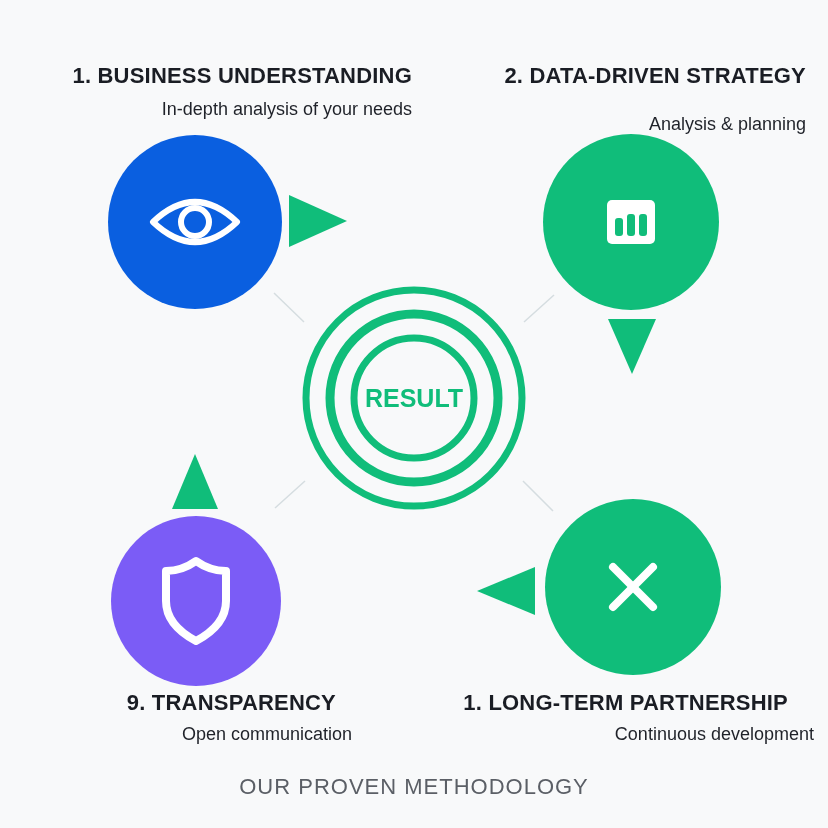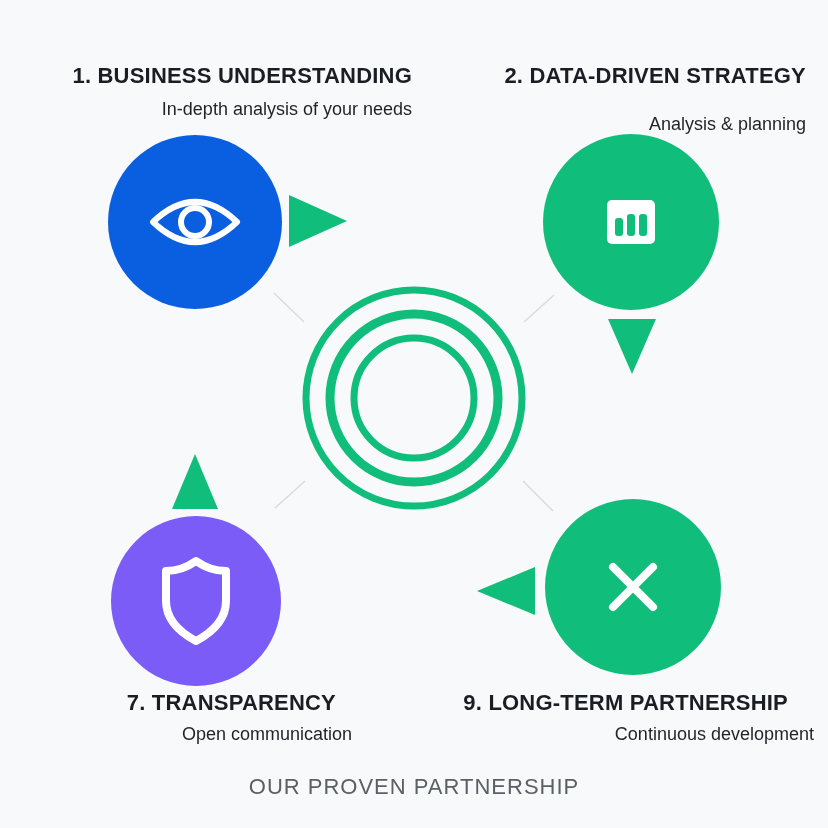--- a/index.html
+++ b/index.html
@@ -58,34 +58,35 @@
   </svg>
 </div>
 <div class="tri" style="left:608px;top:319px;border-left:24px solid transparent;border-right:24px solid transparent;border-top:55px solid #10bd7a;"></div>
 
 <div class="circle" style="left:299px;top:283px;width:230px;height:230px;">
   <svg width="230" height="230" viewBox="0 0 230 230" style="position:absolute;left:0;top:0;">
     <circle cx="115" cy="115" r="108" fill="none" stroke="#10bd7a" stroke-width="7"></circle>
     <circle cx="115" cy="115" r="84" fill="none" stroke="#10bd7a" stroke-width="9"></circle>
     <circle cx="115" cy="115" r="60" fill="none" stroke="#10bd7a" stroke-width="7"></circle>
   </svg>
+  <span style="position:relative;font-weight:bold;font-size:25px;color:#10bd7a;">RESULT</span>
 </div>
 
 <div class="tri" style="left:172px;top:454px;border-left:23px solid transparent;border-right:23px solid transparent;border-bottom:55px solid #10bd7a;"></div>
 <div class="circle" style="left:111px;top:516px;width:170px;height:170px;background:#7b5cf6;">
   <svg width="76" height="92" viewBox="0 0 76 92">
     <path d="M38 6 Q24 16 8 16 L8 46 Q8 70 38 86 Q68 70 68 46 L68 16 Q52 16 38 6 Z" fill="none" stroke="#ffffff" stroke-width="8" stroke-linejoin="round"></path>
   </svg>
 </div>
-<div class="title" style="left:66px;top:690px;width:270px;">7. TRANSPARENCY</div>
+<div class="title" style="left:66px;top:690px;width:270px;">9. TRANSPARENCY</div>
 <div class="sub" style="left:82px;top:724px;width:270px;">Open communication</div>
 
 <div class="tri" style="left:477px;top:567px;border-top:24px solid transparent;border-bottom:24px solid transparent;border-right:58px solid #10bd7a;"></div>
 <div class="circle" style="left:545px;top:499px;width:176px;height:176px;background:#10bd7a;">
   <svg width="52" height="52" viewBox="0 0 52 52">
     <line x1="6" y1="6" x2="46" y2="46" stroke="#ffffff" stroke-width="8" stroke-linecap="round"></line>
     <line x1="46" y1="6" x2="6" y2="46" stroke="#ffffff" stroke-width="8" stroke-linecap="round"></line>
   </svg>
 </div>
-<div class="title" style="left:448px;top:690px;width:340px;">9. LONG-TERM PARTNERSHIP</div>
+<div class="title" style="left:448px;top:690px;width:340px;">1. LONG-TERM PARTNERSHIP</div>
 <div class="sub" style="left:474px;top:724px;width:340px;">Continuous development</div>
 
-<div class="footer">OUR PROVEN PARTNERSHIP</div>
+<div class="footer">OUR PROVEN METHODOLOGY</div>
 
 </body></html>

